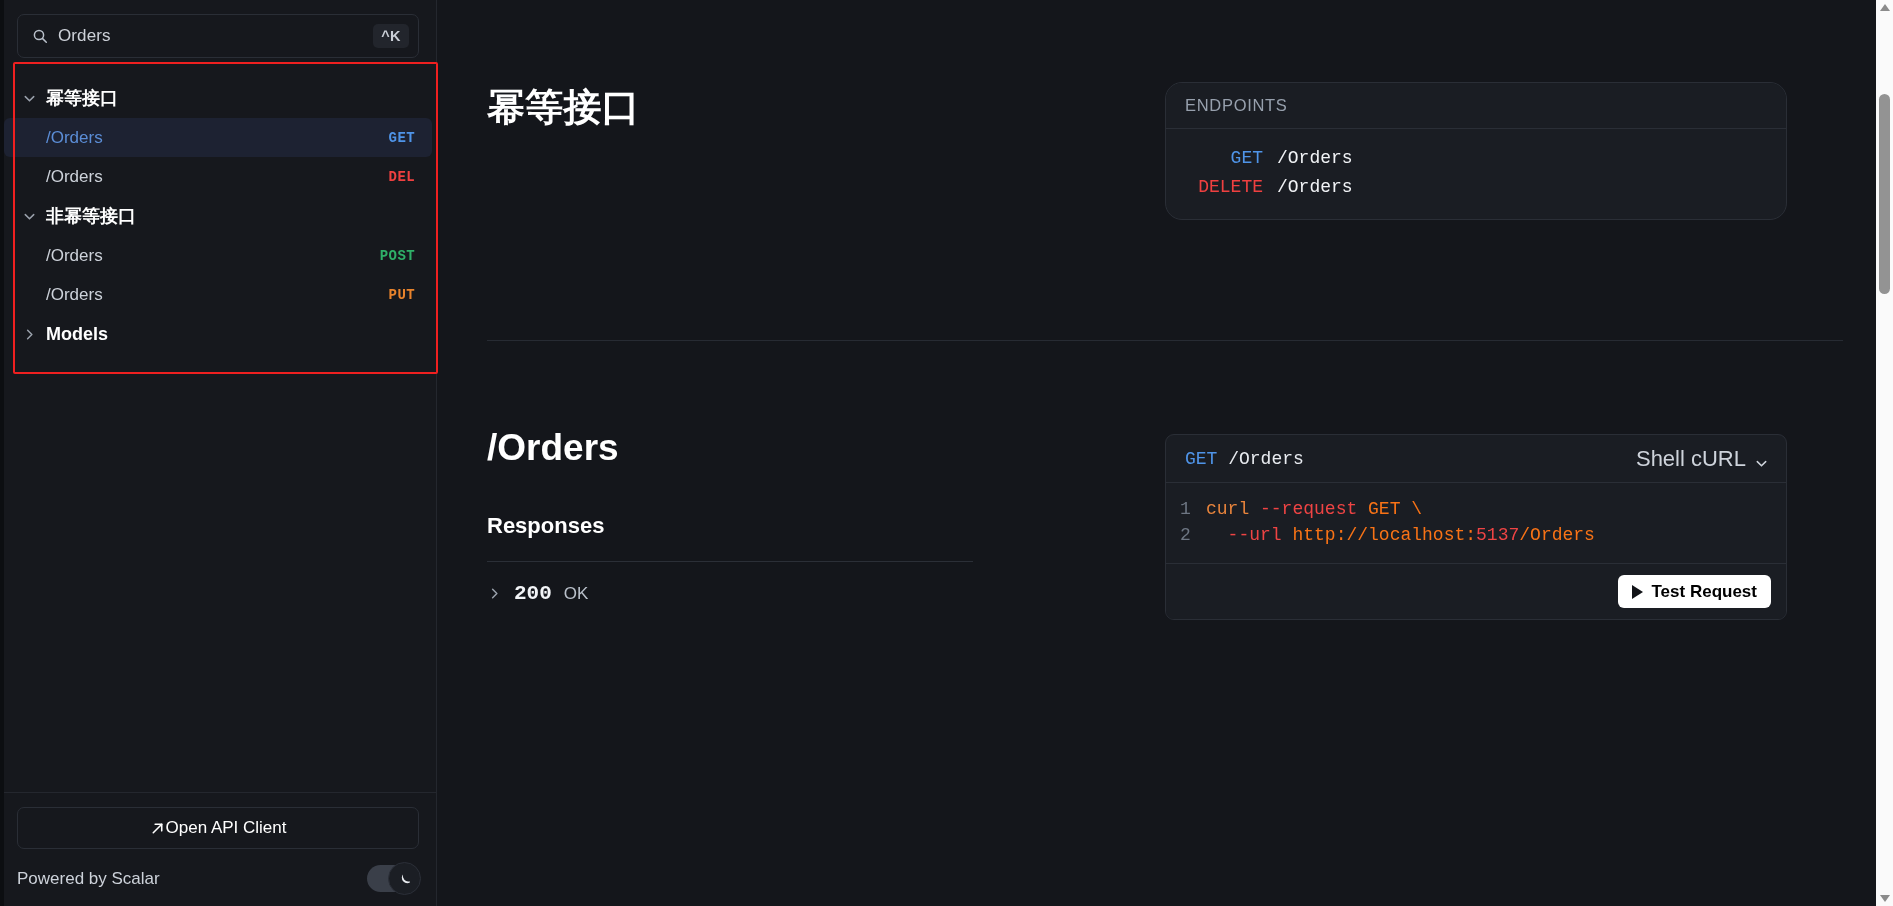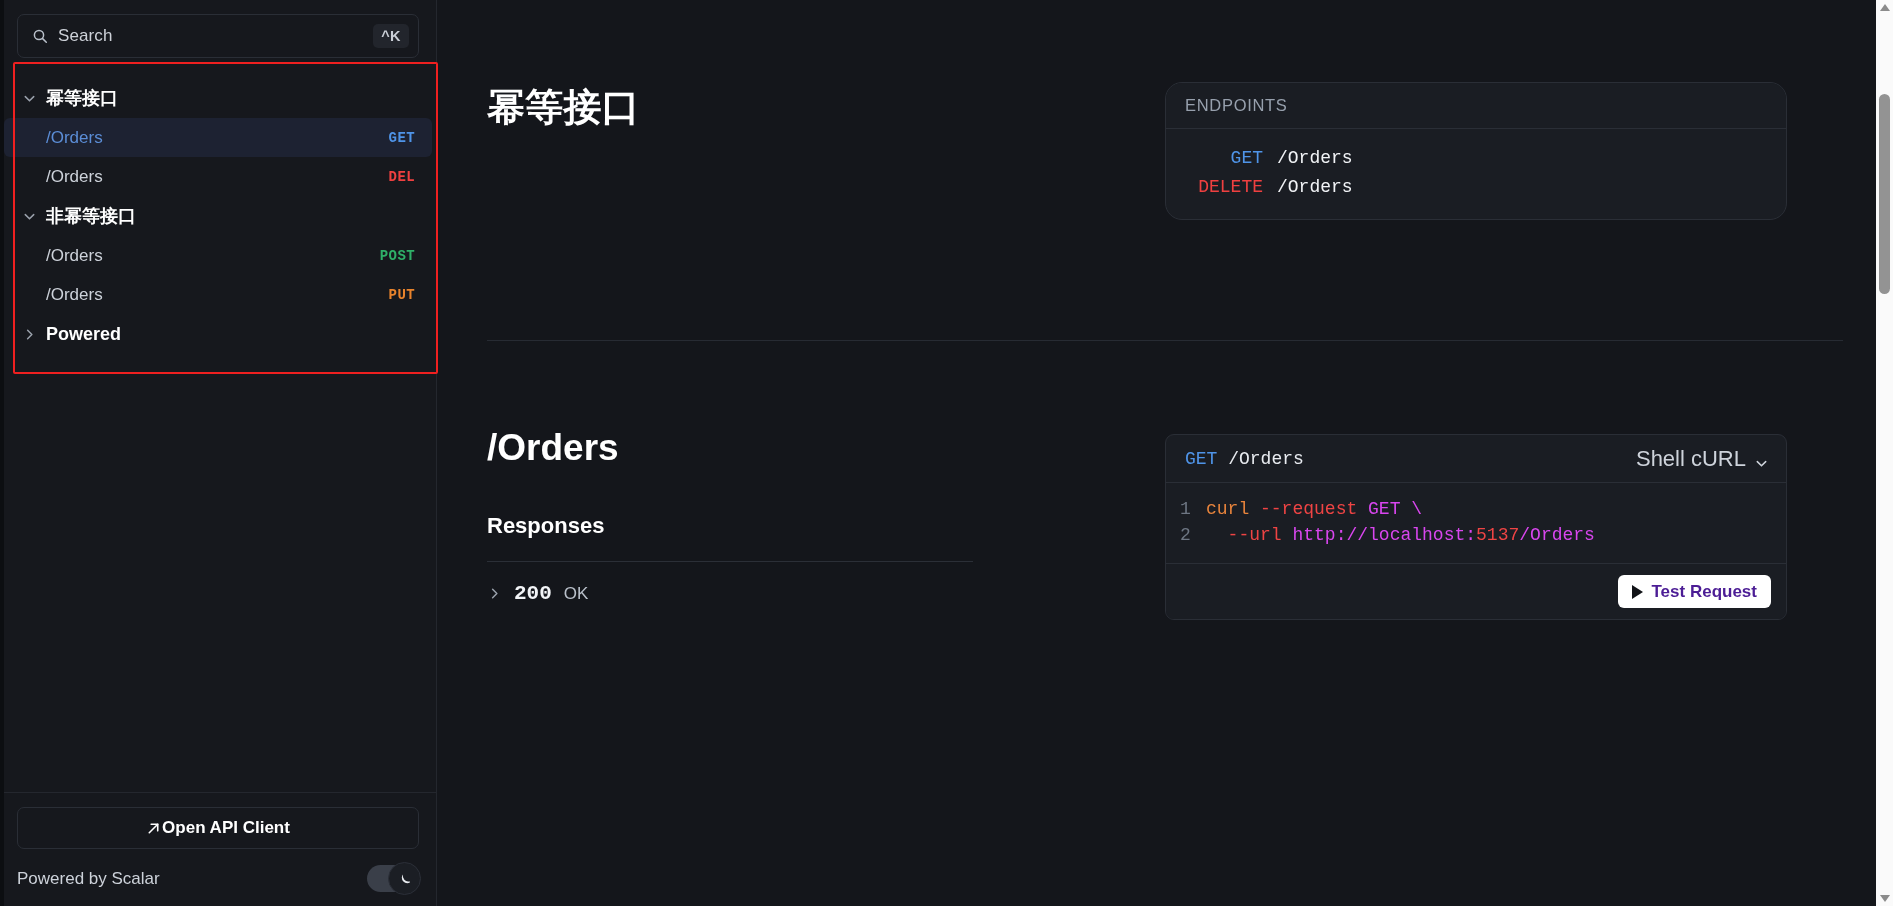--- a/index.html
+++ b/index.html
@@ -124,21 +124,21 @@
   .api-client-btn {
     height: 42px;
     border: 1px solid #2a2e36;
     border-radius: 7px;
     display: flex;
     align-items: center;
     justify-content: center;
     gap: 1px;
     color: #ffffff;
     font-size: 17px;
-    font-weight: 700;
+    font-weight: 400;
     cursor: pointer;
     background: transparent;
   }
   .arrow-ne { width: 15px; height: 15px; display:block; }
   .powered-row {
     margin-top: 16px;
     display: flex;
     align-items: center;
     justify-content: space-between;
     gap: 43px;
@@ -298,32 +298,32 @@
   .code-line { display: flex; padding: 0 14px; white-space: pre; }
   .ln {
     color: #6d7683;
     width: 26px;
     flex: 0 0 26px;
     text-align: left;
     user-select: none;
   }
   .tok-cmd { color: #e8843c; }
   .tok-flag { color: #ef4444; }
-  .tok-plain { color: #d946ef; }
+  .tok-plain { color: #f97316; }
   .tok-num { color: #ef4444; }
   .code-foot {
     border-top: 1px solid #2a2e36;
     padding: 11px 15px;
     display: flex;
     justify-content: flex-end;
     background: #1a1d23;
   }
   .test-btn {
     background: #ffffff;
-    color: #4c1d95;
+    color: #000000;
     border: none;
     border-radius: 6px;
     height: 33px;
     padding: 0 14px;
     display: flex;
     align-items: center;
     gap: 9px;
     font-size: 17px;
     font-weight: 600;
     cursor: pointer;
@@ -381,21 +381,21 @@
   <aside class="sidebar">
 
     <div class="search-wrap">
       <div class="search-box">
         <span class="search-icon">
           <svg viewBox="0 0 16 16" width="16" height="16" fill="none" stroke="#b9c0ca" stroke-width="1.5">
             <circle cx="7" cy="7" r="4.6"></circle>
               <line x1="10.4" y1="10.4" x2="14.3" y2="14.3" stroke-linecap="round"></line>
           </svg>
         </span>
-        <span class="search-placeholder">Search</span>
+        <span class="search-placeholder">Orders</span>
         <span class="kbd">^K</span>
       </div>
     </div>
 
     <div class="nav-outline"></div>
 
     <nav class="nav">
 
       <div class="nav-group">
         <span class="chev">
@@ -434,21 +434,21 @@
         <span class="path">/Orders</span>
         <span class="method m-put">PUT</span>
       </div>
 
       <div class="nav-group">
         <span class="chev right">
           <svg viewBox="0 0 16 16" width="15" height="15" fill="none" stroke="#9aa1ac" stroke-width="1.6" stroke-linecap="round" stroke-linejoin="round">
               <polyline points="3.5,6 8,10.5 12.5,6"></polyline>
             </svg>
         </span>
-        <span class="label">Powered</span>
+        <span class="label">Models</span>
       </div>
     </nav>
 
     <div class="sidebar-spacer"></div>
 
     <div class="sidebar-footer">
       <div class="api-client-btn">
         <span class="arrow-ne">
           <svg viewBox="0 0 16 16" width="15" height="15" fill="none" stroke="#ffffff" stroke-width="1.7" stroke-linecap="round" stroke-linejoin="round">
             <line x1="3.5" y1="12.5" x2="12.5" y2="3.5"></line>

